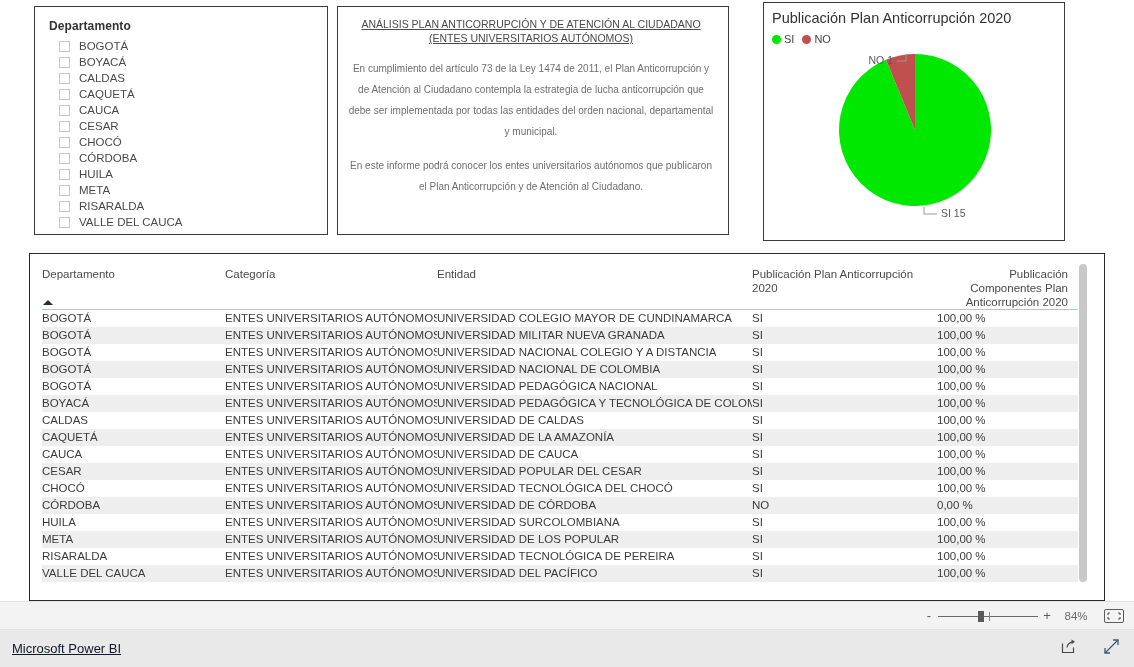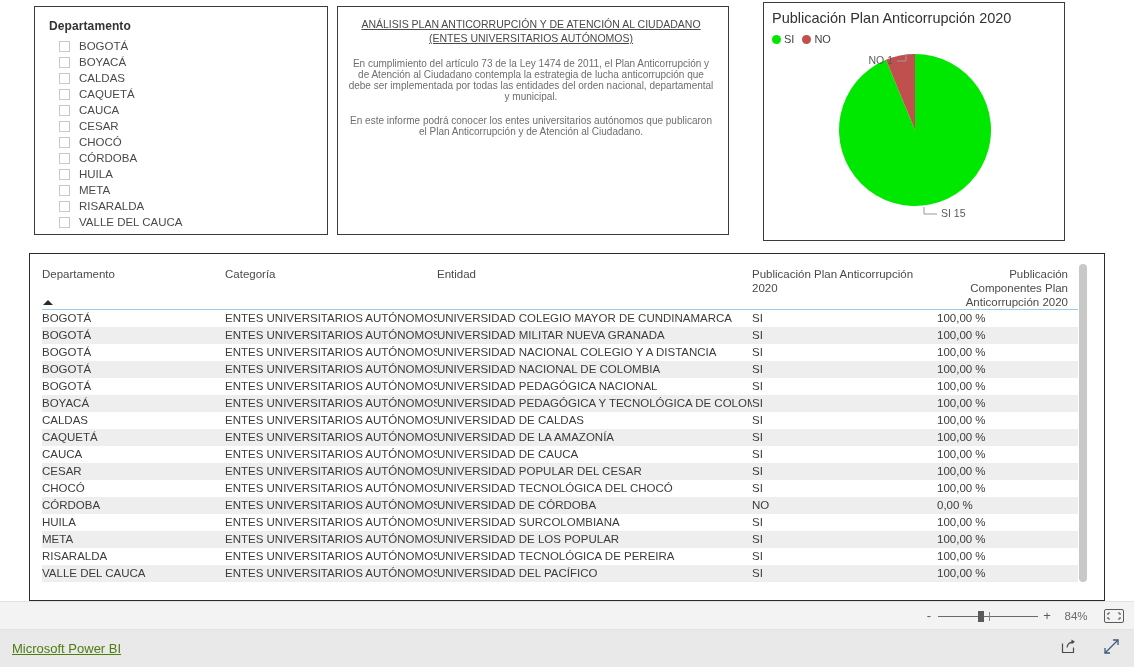--- a/index.html
+++ b/index.html
@@ -77,21 +77,21 @@
   #text-panel .tp-heading {
     font-size: 10.5px;
     color: #4a4a4a;
     text-decoration: underline;
     line-height: 14px;
     margin-bottom: 13px;
   }
   #text-panel .tp-para {
     font-size: 10px;
     color: #6e6e6e;
-    line-height: 11px;
+    line-height: 21px;
     margin-bottom: 13px;
   }
   #text-panel .tp-para:last-child { margin-bottom: 12px; }
 
   
   #pie-card {
     position: absolute;
     left: 763px; top: 2px;
     width: 302px; height: 239px;
     border: 1px solid #3b3b3b;
@@ -254,21 +254,21 @@
   #footer {
     position: absolute;
     left: 0; top: 630px;
     width: 1134px; height: 37px;
     background: #e9e9e9;
     display: flex;
     align-items: center;
   }
   #footer-brand {
     font-size: 13px;
-    color: #4d7c0f;
+    color: #0f172a;
     text-decoration: underline;
     margin-left: 12px;
   }
   #footer-actions {
     position: absolute;
     right: 14px;
     display: flex;
     align-items: center;
     gap: 26px;
   }

